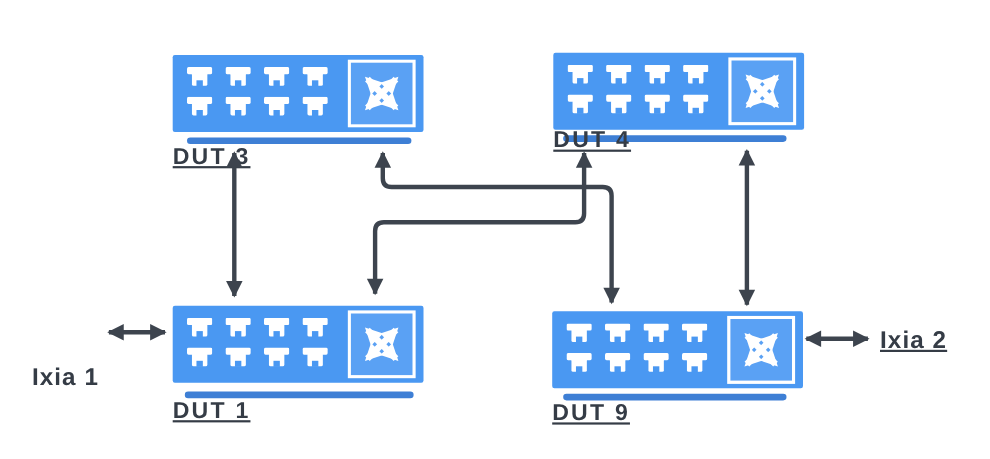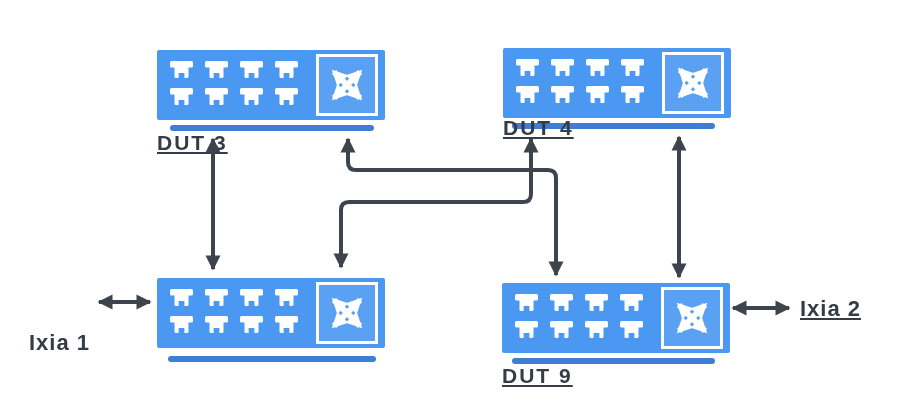--- a/index.html
+++ b/index.html
@@ -210,20 +210,21 @@
     <rect x="8.6" y="12" width="5.8" height="5.5" fill="#4a98f2"></rect>
   </svg>
       </div>
     <svg class="xbar" width="62" height="62" viewBox="0 0 62 62">
       <rect x="1.5" y="1.5" width="59" height="59" fill="#5aa1f4" stroke="#ffffff" stroke-width="3"></rect>
       <line x1="18" y1="18" x2="44" y2="44" stroke="#ffffff" stroke-width="6" marker-start="url(#ah-white)" marker-end="url(#ah-white)"></line>
       <line x1="44" y1="18" x2="18" y2="44" stroke="#ffffff" stroke-width="6" marker-start="url(#ah-white)" marker-end="url(#ah-white)"></line>
     </svg>
   </div>
   <div class="underline u-dut1"></div>
+  <div class="nodelabel l-dut1">DUT 1</div>
 
   <div class="switch sw-dut2">
     <div class="ports">
         <svg class="port" width="23" height="22" viewBox="0 0 23 22">
     <rect x="0" y="0" width="23" height="6.5" rx="1.5" fill="#ffffff"></rect>
     <rect x="4.5" y="5" width="14" height="12" rx="1.5" fill="#ffffff"></rect>
     <rect x="8.6" y="12" width="5.8" height="5.5" fill="#4a98f2"></rect>
   </svg>
         <svg class="port" width="23" height="22" viewBox="0 0 23 22">
     <rect x="0" y="0" width="23" height="6.5" rx="1.5" fill="#ffffff"></rect>

